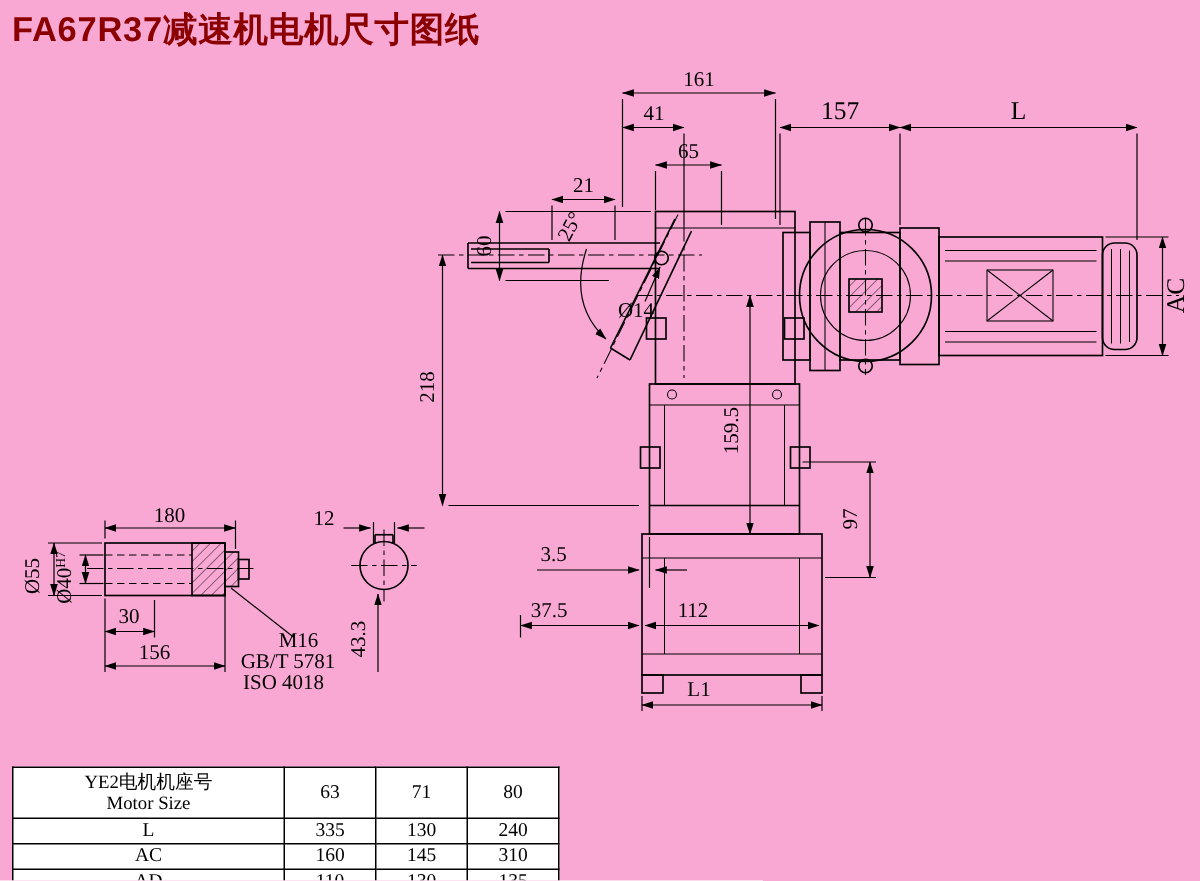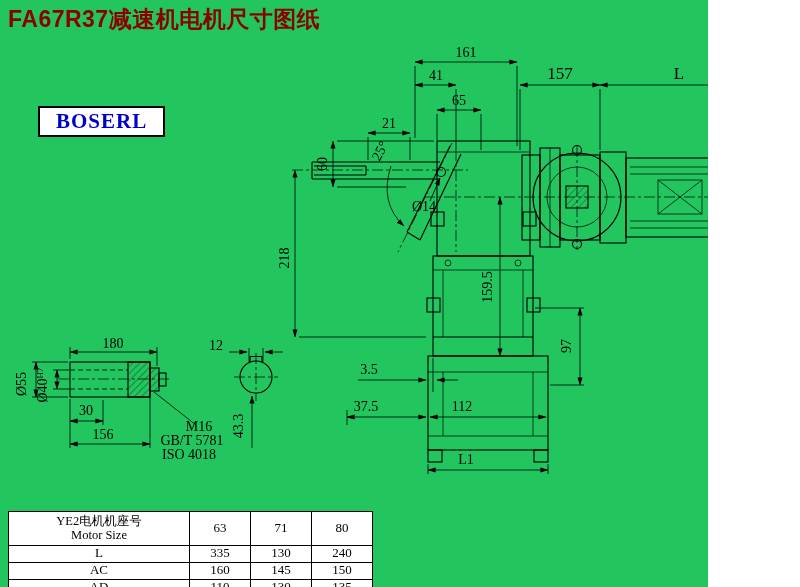--- a/index.html
+++ b/index.html
@@ -1,16 +1,16 @@
 <!DOCTYPE html>
 <html><head>
 <meta charset="utf-8">
 <style>
   html,body{margin:0;padding:0;background:#fff;}
-  .page{position:relative;width:708px;height:587px;background:#22c55e;overflow:hidden;
+  .page{position:relative;width:800px;height:587px;background:#f9a8d4;overflow:hidden;
         font-family:"Liberation Sans",sans-serif;}
   .title{position:absolute;left:8px;top:4px;font-size:23px;font-weight:bold;
          color:#8B0000;letter-spacing:.5px;white-space:nowrap;}
   .logo{position:absolute;left:38px;top:106px;border:2px solid #000;padding:1px 16px;
         font-family:"Liberation Serif",serif;font-size:21px;font-weight:bold;
         color:#0000c8;letter-spacing:1px;background:#fff;}
   svg{position:absolute;left:0;top:0;}
   .ln{stroke:#000;stroke-width:1.1;fill:none;}
   .tn{stroke:#000;stroke-width:.7;fill:none;}
   .dm{stroke:#000;stroke-width:.8;fill:none;}
@@ -28,21 +28,20 @@
   .spec td.lab{width:140px;}
   .spec td.val{width:52px;}
   .spec td.hcell{font-size:12.5px;padding:2px 20px;}
 </style>
 </head>
 <body>
 
 <div class="page">
 
   <div class="title">FA67R37减速机电机尺寸图纸</div>
-  <div class="logo">BOSERL</div>
 
   <svg width="800" height="587" viewBox="0 0 800 587">
     <defs>
       <marker id="arr" viewBox="0 0 10 10" refX="9.5" refY="5" markerWidth="10" markerHeight="10" orient="auto-start-reverse">
         <path d="M0,1.8 L10,5 L0,8.2 Z" fill="#000"></path>
       </marker>
       <pattern id="hatch" width="5" height="5" patternUnits="userSpaceOnUse" patternTransform="rotate(45)">
         <line x1="0" y1="0" x2="0" y2="5" stroke="#000" stroke-width="0.6"></line>
       </pattern>
     </defs>
@@ -242,21 +241,21 @@
       <tr>
         <td class="lab">L</td>
         <td class="val">335</td>
         <td class="val">130</td>
         <td class="val">240</td>
       </tr>
       <tr>
         <td class="lab">AC</td>
         <td class="val">160</td>
         <td class="val">145</td>
-        <td class="val">150</td>
+        <td class="val">310</td>
       </tr>
       <tr>
         <td class="lab">AD</td>
         <td class="val">110</td>
         <td class="val">130</td>
         <td class="val">135</td>
       </tr>
     </tbody>
   </table>
 

